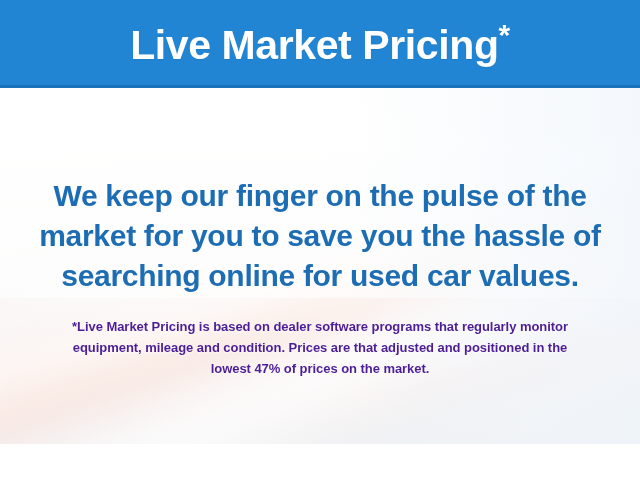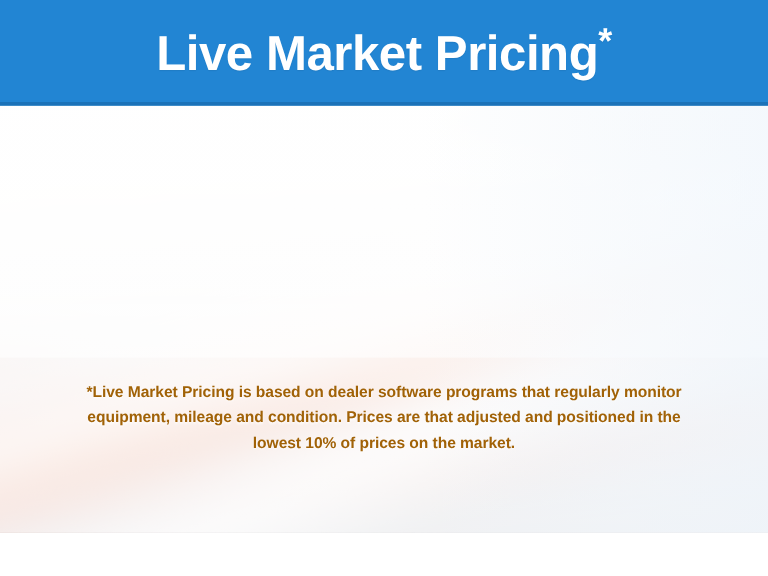--- a/index.html
+++ b/index.html
@@ -190,21 +190,21 @@
   }
   .headline .hl-line { display: block; white-space: nowrap; }
 
   .disclaimer {
     position: absolute;
     left: 26px;
     top: 228px;
     width: 588px;
     margin: 0;
     text-align: center;
-    color: #a16207;
+    color: #4c1d95;
     font-size: 13px;
     font-weight: bold;
     line-height: 21px;
     letter-spacing: -0.05px;
     text-shadow: 0 1px 2px rgba(255,255,255,0.9);
   }
   .disclaimer .dc-line { display: block; white-space: nowrap; }
 </style>
 </head>
 <body>
@@ -221,22 +221,27 @@
     <div class="photo-wash-all"></div>
     <div class="photo-wash-right"></div>
   </div>
 
   <div class="banner">
     <h1 class="banner-title"><span>Live Market Pricing</span><span class="star">*</span></h1>
   </div>
 
   <div class="content">
 
+    <p class="headline">
+      <span class="hl-line">We keep our finger on the pulse of the</span>
+      <span class="hl-line">market for you to save you the hassle of</span>
+      <span class="hl-line">searching online for used car values.</span>
+    </p>
 
     <p class="disclaimer">
       <span class="dc-line">*Live Market Pricing is based on dealer software programs that regularly monitor</span>
       <span class="dc-line">equipment, mileage and condition. Prices are that adjusted and positioned in the</span>
-      <span class="dc-line">lowest 10% of prices on the market.</span>
+      <span class="dc-line">lowest 47% of prices on the market.</span>
     </p>
 
   </div>
 
 </div>
 
 </body></html>

